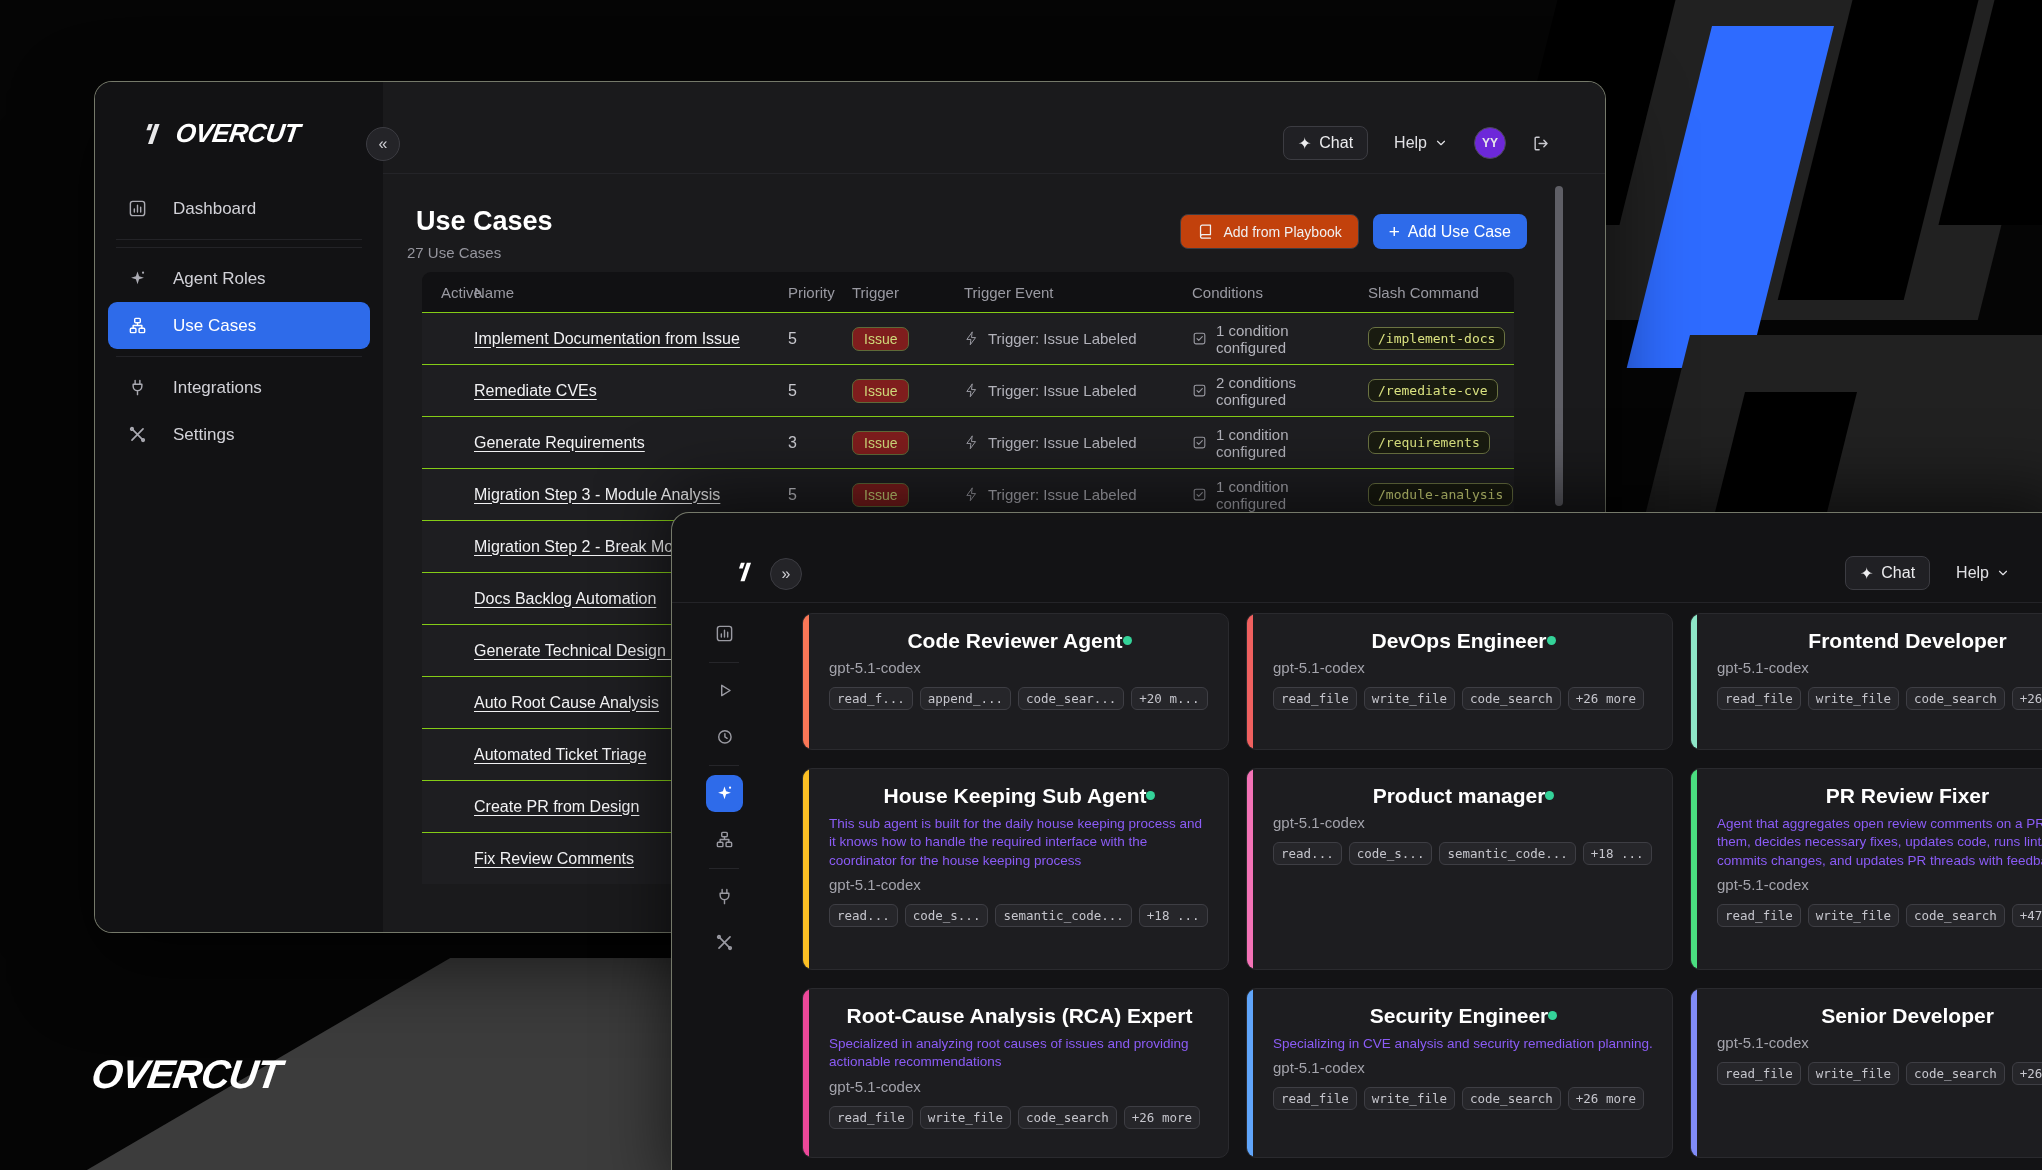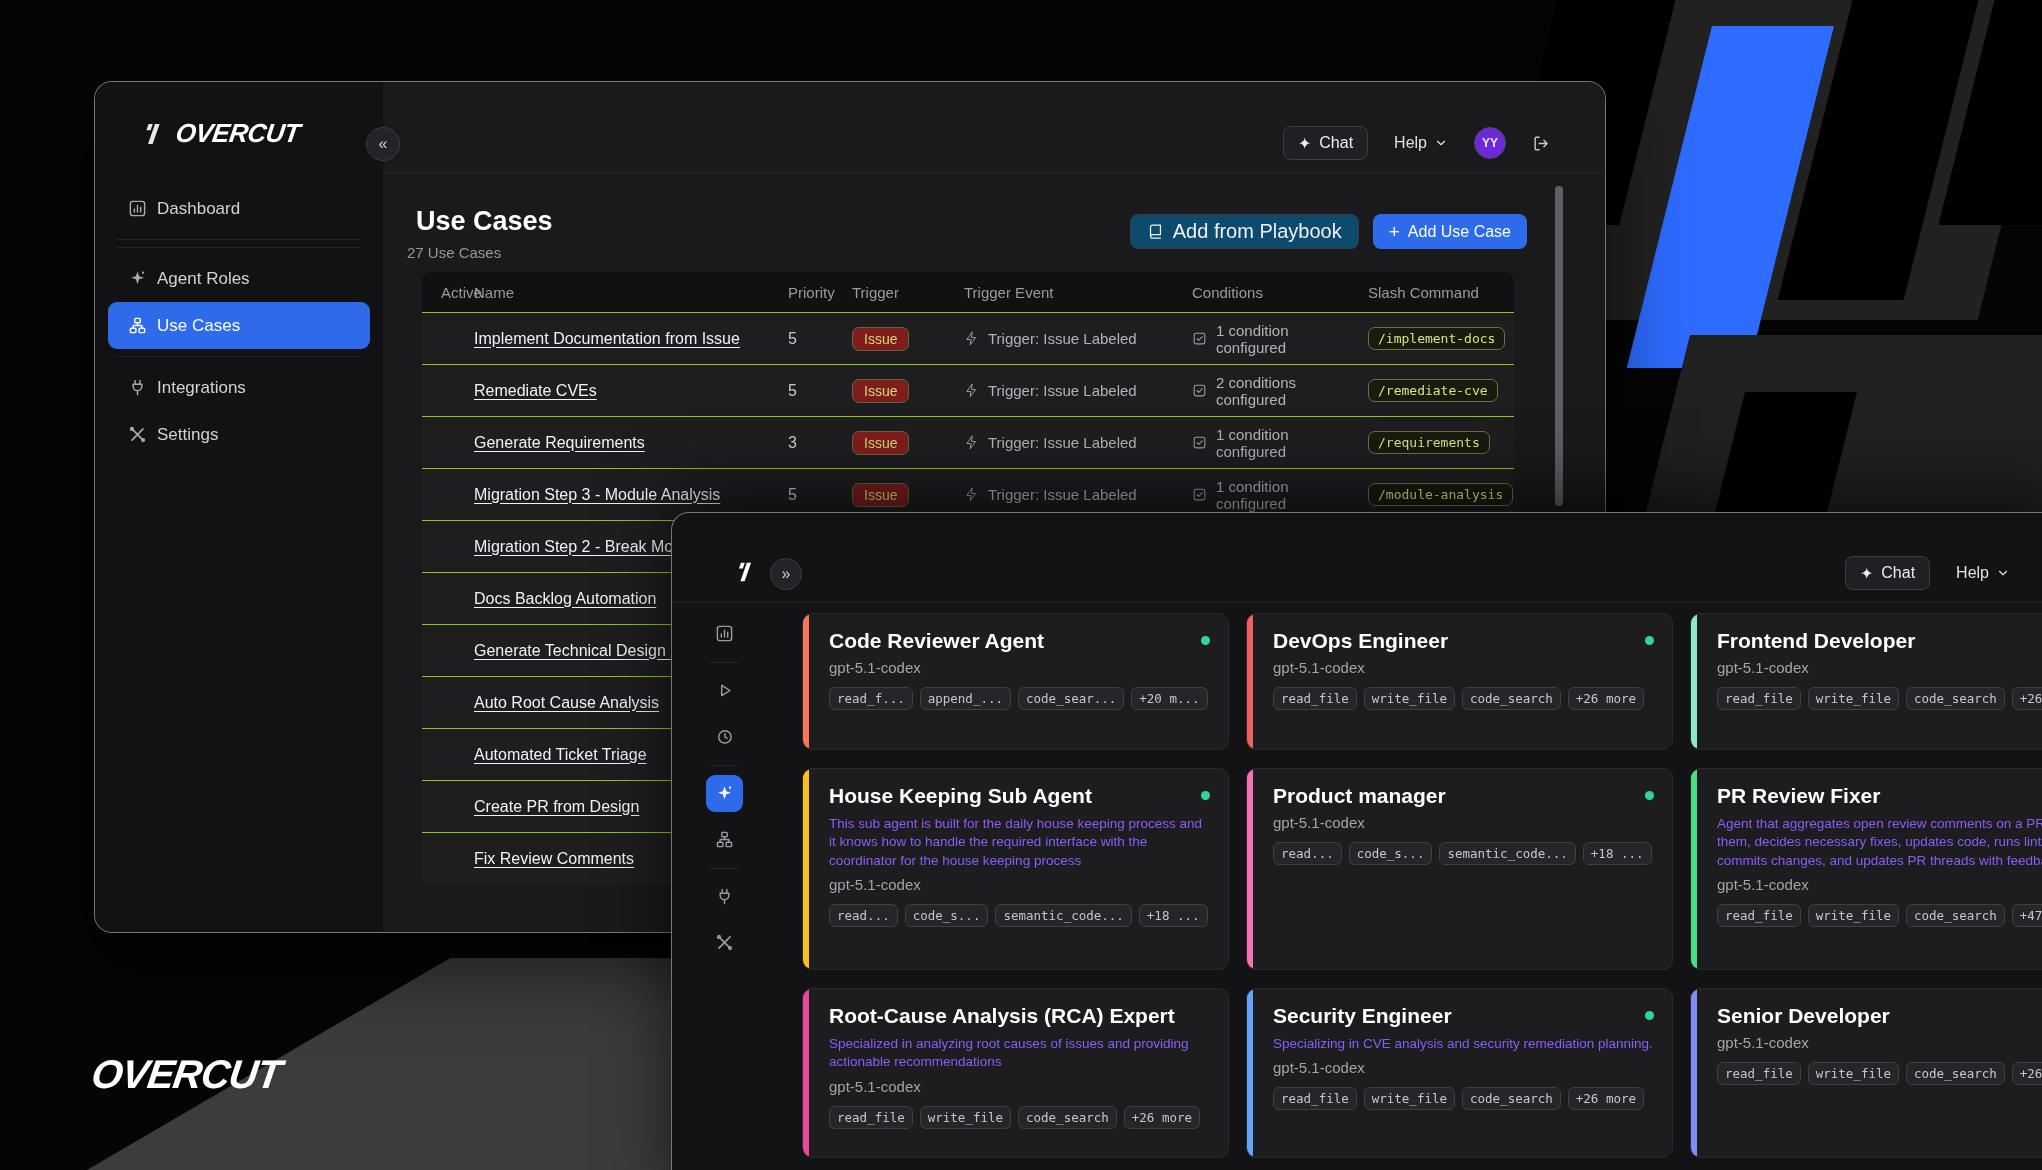--- a/index.html
+++ b/index.html
@@ -34,40 +34,40 @@
 
   
   .win1 { position:absolute; left:94px; top:81px; width:1512px; height:852px; background:#121214;
           border:1px solid rgba(216,223,192,0.5); border-radius:18px; z-index:2; overflow:hidden;
           box-shadow:0 30px 80px rgba(0,0,0,0.6); }
   .sidebar { position:absolute; left:0; top:0; bottom:0; width:288px; background:#121214; }
   .logo-row { padding:36px 0 0 46px; display:flex; align-items:center; gap:11px; }
   .logo-text { font-size:26px; font-weight:bold; font-style:italic; letter-spacing:-0.5px;
                transform:skewX(-8deg); color:#fff; }
   .nav { margin-top:36px; padding:0 13px; }
-  .nav-item { height:47px; display:flex; align-items:center; gap:10px; padding-left:20px;
+  .nav-item { height:47px; display:flex; align-items:center; gap:26px; padding-left:20px;
               border-radius:9px; color:#d2d2d8; font-size:17px; }
   .nav-item .ic { color:#aaaab2; }
   .nav-item.active { background:#2e6bea; color:#fff; }
   .nav-item.active .ic { color:#fff; }
   .nav-divider { height:1px; background:#232327; margin:7px 8px; }
 
   .main { position:absolute; left:288px; top:0; right:0; bottom:0; background:#1a1a1c; }
   .topbar1 { height:92px; border-bottom:1px solid #242428; position:relative; }
   .collapse-btn { position:absolute; left:-17px; top:45px; width:34px; height:34px; }
   .topbar-right { position:absolute; right:54px; top:44px; display:flex; align-items:center; gap:26px; }
   .avatar { width:32px; height:32px; border-radius:50%; border:1px solid #4a4a52; background:#6d28d9;
             font-size:12px; font-weight:bold; display:flex; align-items:center; justify-content:center; }
   .logout { color:#c9c9cf; display:flex; }
 
   .page-title { position:absolute; left:33px; top:124px; font-size:27px; font-weight:bold; color:#fff; }
   .page-count { position:absolute; left:24px; top:162px; font-size:15px; color:#96969e; }
   .actions { position:absolute; right:78px; top:132px; display:flex; gap:14px; }
-  .btn-outline { height:35px; padding:0 16px; border:1px solid #3c3c42; background:#0c4a6e; border-radius:8px;
-                 font-size:20px; display:flex; gap:9px; align-items:center; color:#f0f0f2; }
+  .btn-outline { height:35px; padding:0 16px; border:1px solid #3c3c42; background:#c2410c; border-radius:8px;
+                 font-size:14px; display:flex; gap:9px; align-items:center; color:#f0f0f2; }
   .btn-primary { height:35px; padding:0 16px; background:#2e6bea; border-radius:8px; font-size:16px;
                  display:flex; gap:8px; align-items:center; color:#fff; }
   .btn-primary .plus { font-size:19px; line-height:1; }
 
   .uc-table { position:absolute; left:39px; top:190px; width:1092px; border-radius:9px 9px 0 0; overflow:hidden; }
   .thead, .trow { display:grid; grid-template-columns:52px 314px 64px 112px 228px 176px 1fr; align-items:center; }
   .thead { background:#111113; height:40px; color:#9a9aa2; font-size:15px; }
   .trow { height:52px; background:#1e1e21; border-top:1px solid #84cc16; color:#c9c9cf; font-size:16px; }
   .cell { padding-right:8px; }
   .c-active { padding-left:19px; }
@@ -94,21 +94,21 @@
                border-radius:9px; color:#9a9aa2; }
   .rail-item.active { background:#2e6bea; color:#fff; }
   .rail-div { width:30px; height:1px; background:#26262a; margin:10px 0 9px; }
   .mt12 { margin-top:12px; } .mt9 { margin-top:9px; }
 
   .grid { position:absolute; left:130px; top:100px; display:grid; grid-template-columns:repeat(3,427px);
           grid-template-rows:137px 202px 170px; gap:18px 17px; }
   .card { position:relative; background:#1d1d20; border:1px solid #2a2a2e; border-radius:10px;
           padding:15px 18px 13px 26px; overflow:hidden; display:flex; flex-direction:column; align-items:flex-start; }
   .accent { position:absolute; left:0; top:0; bottom:0; width:6px; }
-  .card-head { width:100%; display:flex; justify-content:space-between; align-items:flex-start; }
+  .card-head { width:100%; display:flex; justify-content:center; align-items:flex-start; }
   .card-title { font-size:21px; font-weight:bold; color:#fff; }
   .card-head .dot { margin-top:7px; }
   .card-desc { font-size:13.5px; color:#8b5cf6; line-height:1.36; margin-top:7px; }
   .card-model { font-size:15px; color:#a3a3ab; margin-top:6px; }
   .card-badges { display:flex; gap:7px; margin-top:11px; flex-wrap:nowrap; overflow:hidden; max-width:100%; }
   .badge { font-family:"DejaVu Sans Mono", monospace; font-size:12.5px; color:#c6c6cd; border:1px solid #3e3e44;
            background:#26262a; padding:3px 7px; border-radius:6px; white-space:nowrap; }
 </style>
 </head>
 <body>

